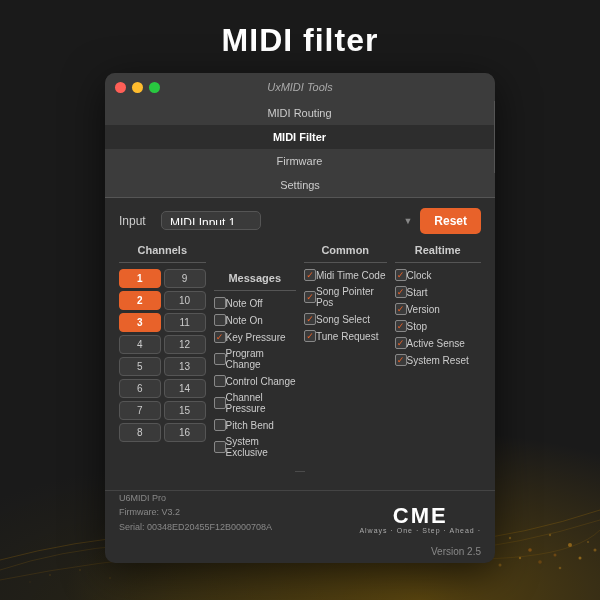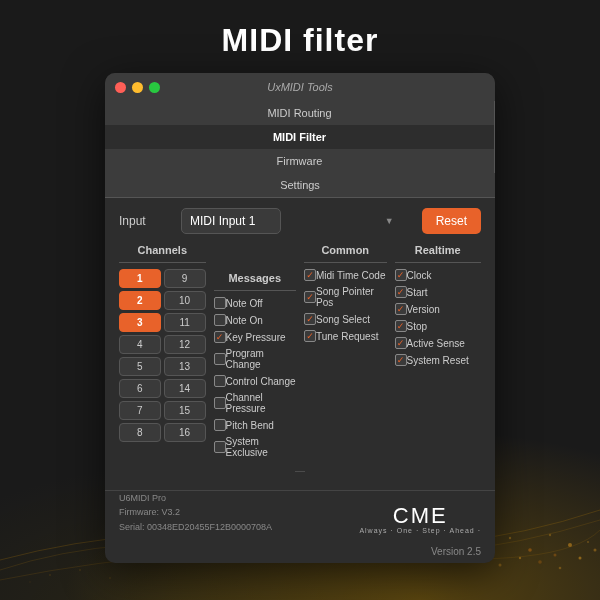--- a/index.html
+++ b/index.html
@@ -116,38 +116,38 @@
     }
 
     .content {
       padding: 10px 14px 8px;
     }
 
     .input-row {
       display: flex;
       align-items: center;
       margin-bottom: 10px;
-      gap: 20px;
+      gap: 0;
     }
 
     .input-label {
       color: #ccc;
       font-size: 12px;
       width: 42px;
     }
 
     .input-select {
       flex: 1;
       background: #3a3a3a;
       border: 1px solid #555;
       border-radius: 5px;
       color: #fff;
       font-size: 12px;
       padding: 4px 8px;
-      height: 26px;
+      height: 19px;
       appearance: none;
       -webkit-appearance: none;
       cursor: pointer;
       padding-right: 24px;
       position: relative;
     }
 
     .select-wrapper {
       flex: 1;
       position: relative;
@@ -163,21 +163,21 @@
       font-size: 9px;
       pointer-events: none;
     }
 
     .reset-btn {
       background: #e8622a;
       color: #fff;
       border: none;
       border-radius: 5px;
       font-size: 12px;
-      font-weight: 400;
+      font-weight: 700;
       padding: 4px 14px;
       height: 26px;
       cursor: pointer;
     }
 
     .columns {
       display: grid;
       grid-template-columns: 1fr 1fr 1fr 1fr;
       gap: 0;
     }
@@ -287,21 +287,21 @@
     }
 
     .cme-logo {
       display: flex;
       flex-direction: column;
       align-items: center;
     }
 
     .cme-text {
       font-size: 22px;
-      font-weight: 400;
+      font-weight: 700;
       color: #fff;
       letter-spacing: 2px;
       line-height: 1;
     }
 
     .cme-tagline {
       font-size: 7px;
       color: #aaa;
       letter-spacing: 1px;
     }

